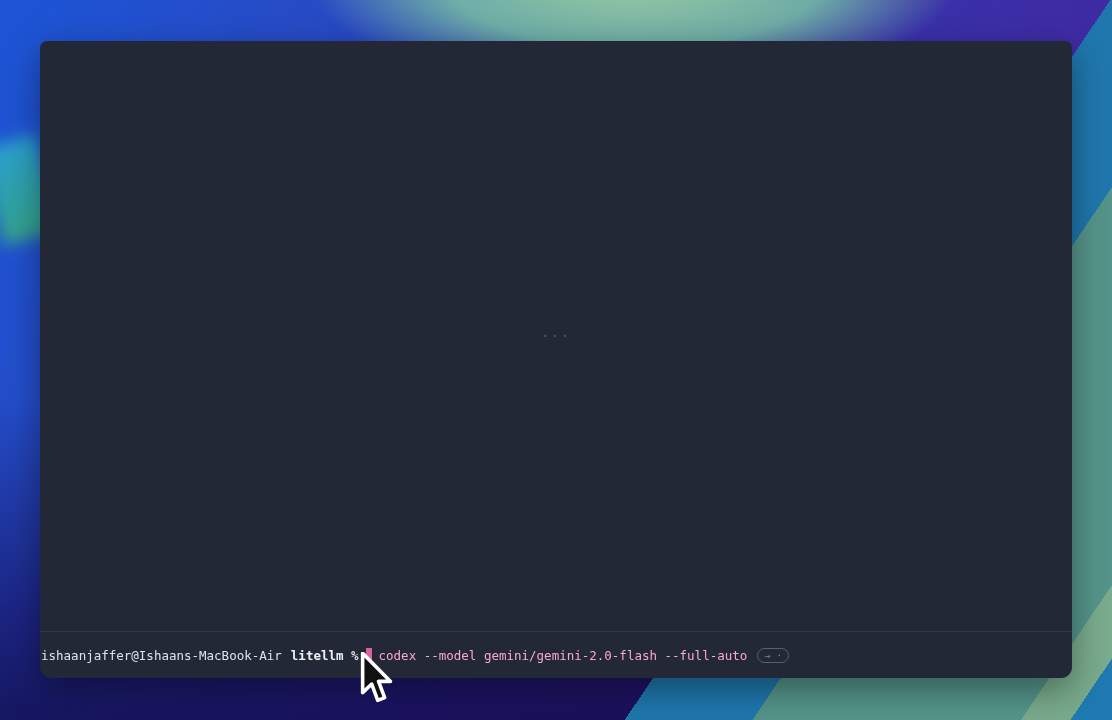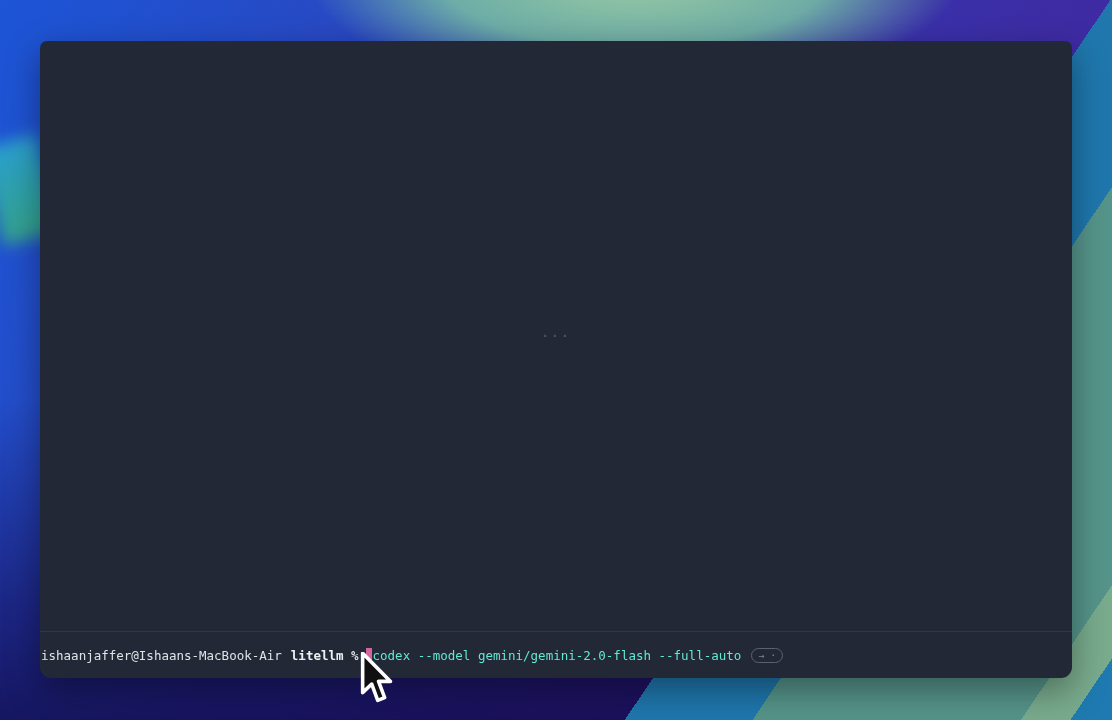--- a/index.html
+++ b/index.html
@@ -85,22 +85,22 @@
   .prompt-directory { color: #eef1f4; font-weight: bold; margin-left: 9px; }
   .prompt-symbol   { color: #dfe3e8; font-weight: bold; margin-left: 7.5px; }
   .text-cursor {
     display: inline-block;
     width: 6px; height: 15px;
     background: #d4639e;
     margin-left: 7px;
     vertical-align: middle;
   }
   .autosuggestion-text {
-    color: #5eead4;
-    margin-left: 1px;
+    color: #f9a8d4;
+    margin-left: 7px;
   }
   .hint-badge {
     display: inline-block;
     margin-left: 10px;
     padding: 0 6px;
     height: 15px;
     line-height: 13px;
     border: 1px solid #596274;
     border-radius: 8px;
     color: #7e8798;

